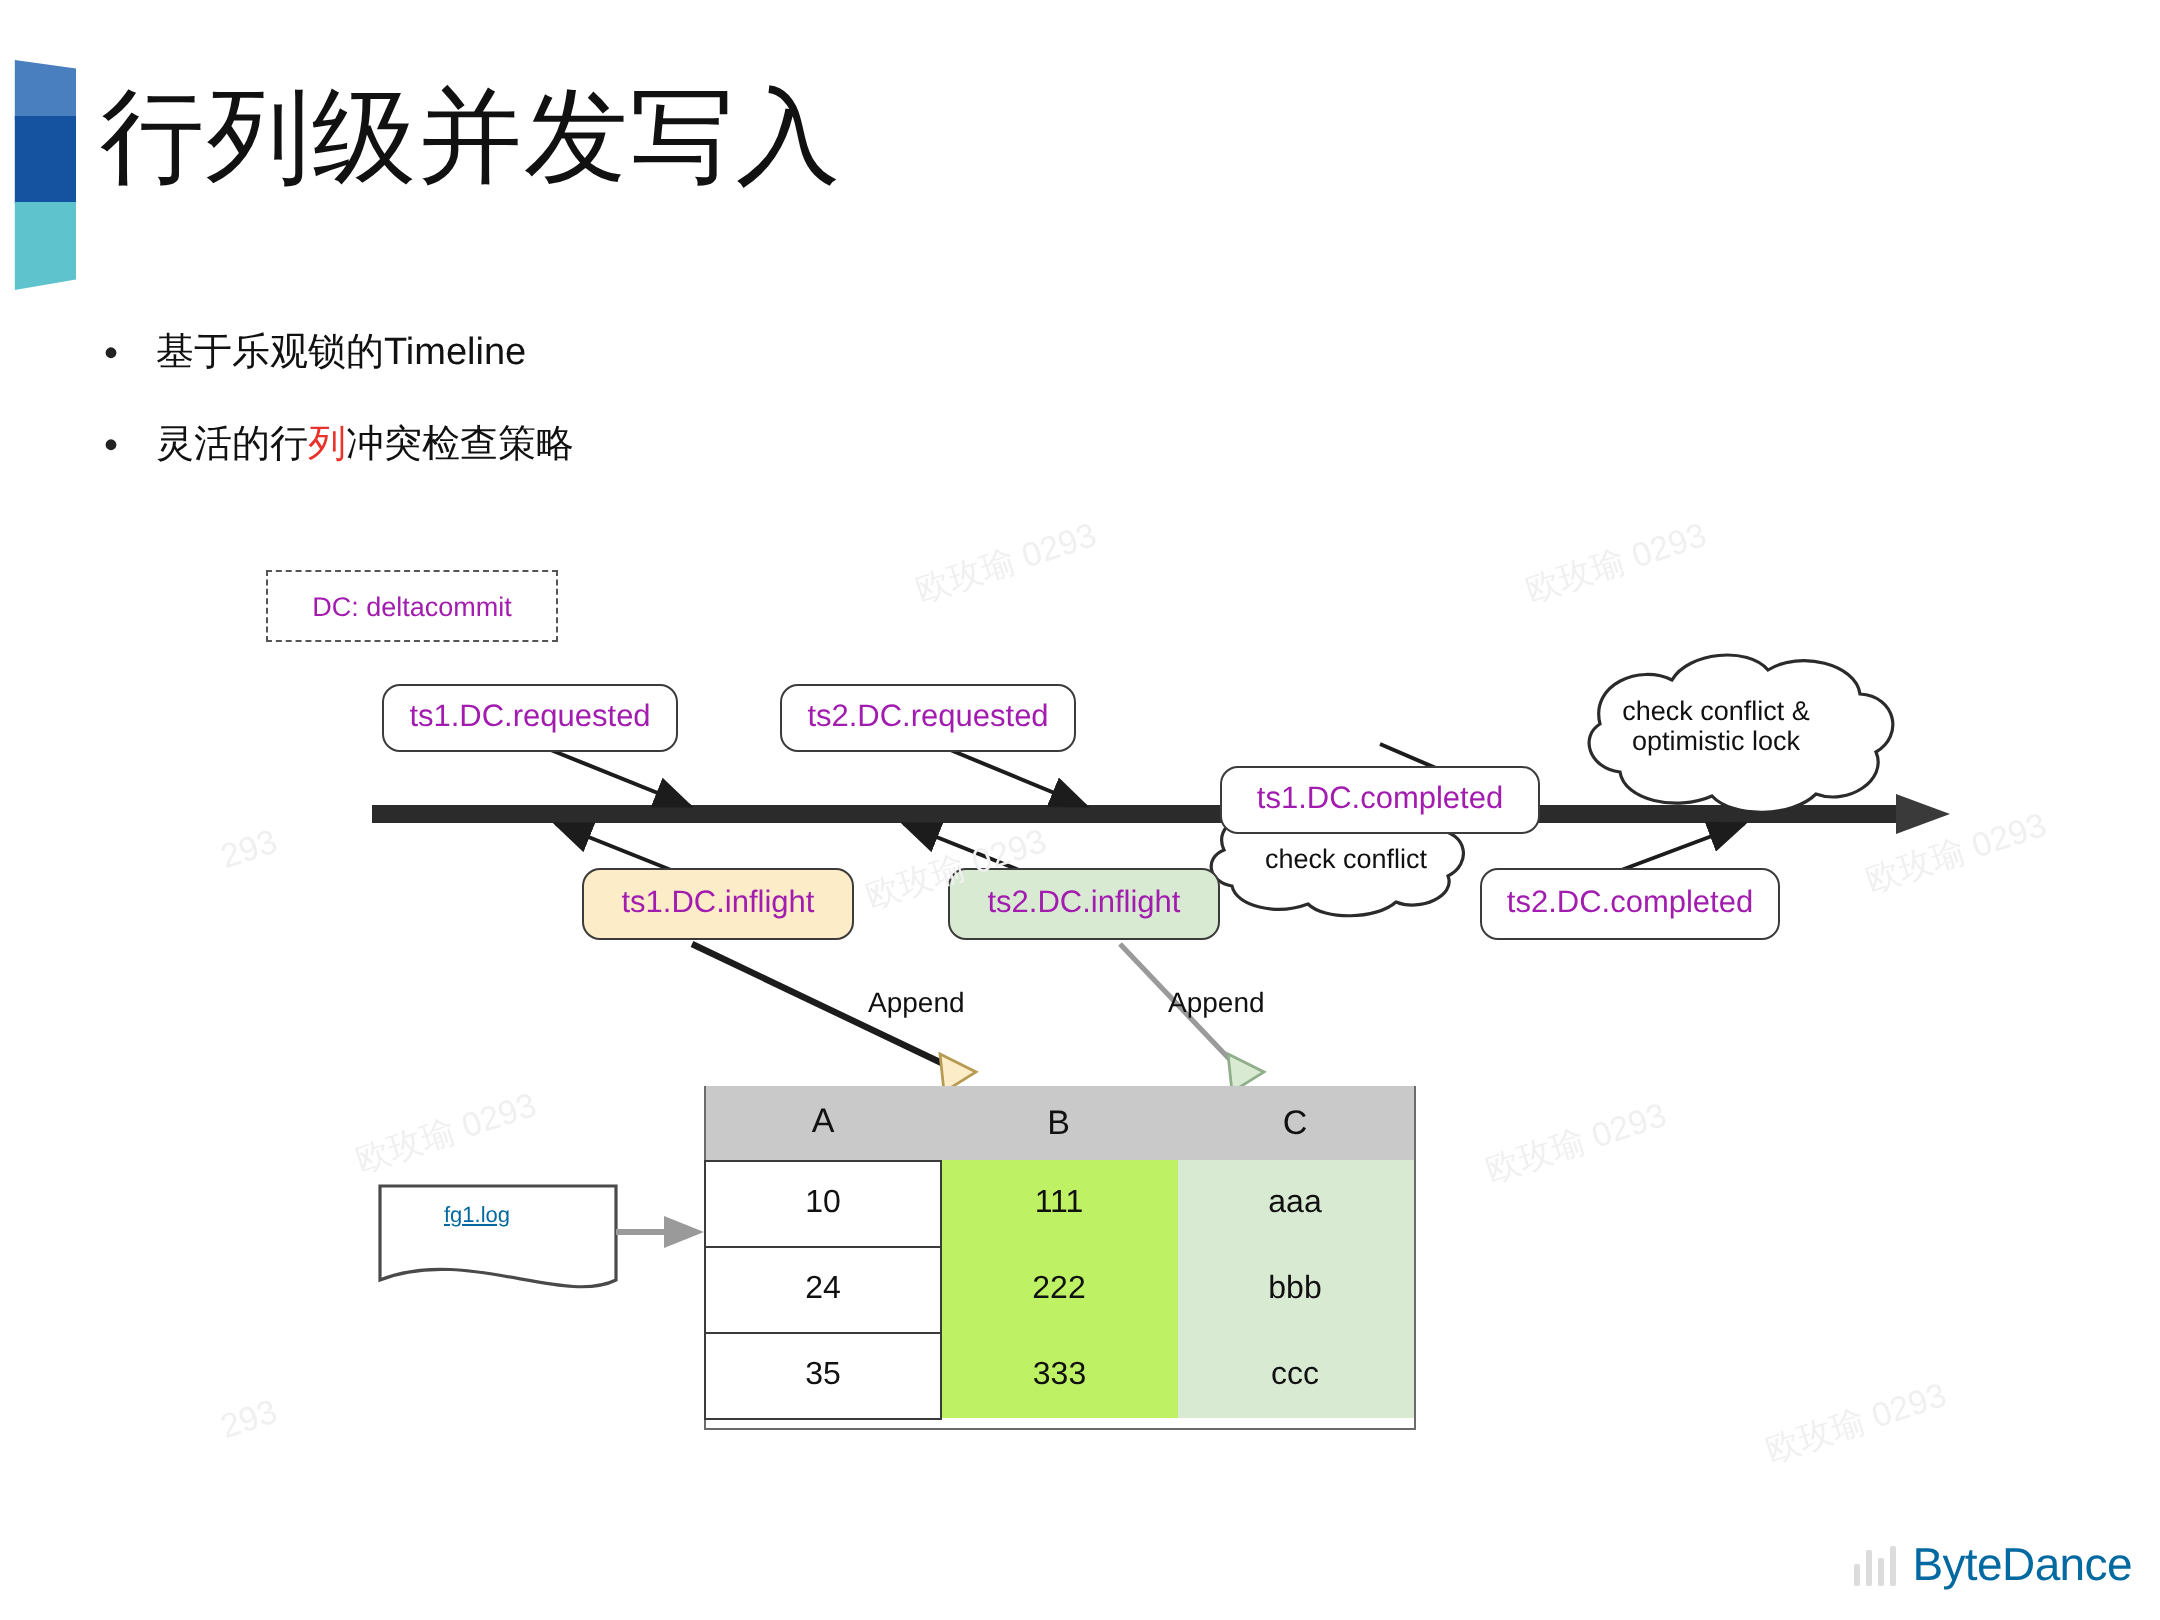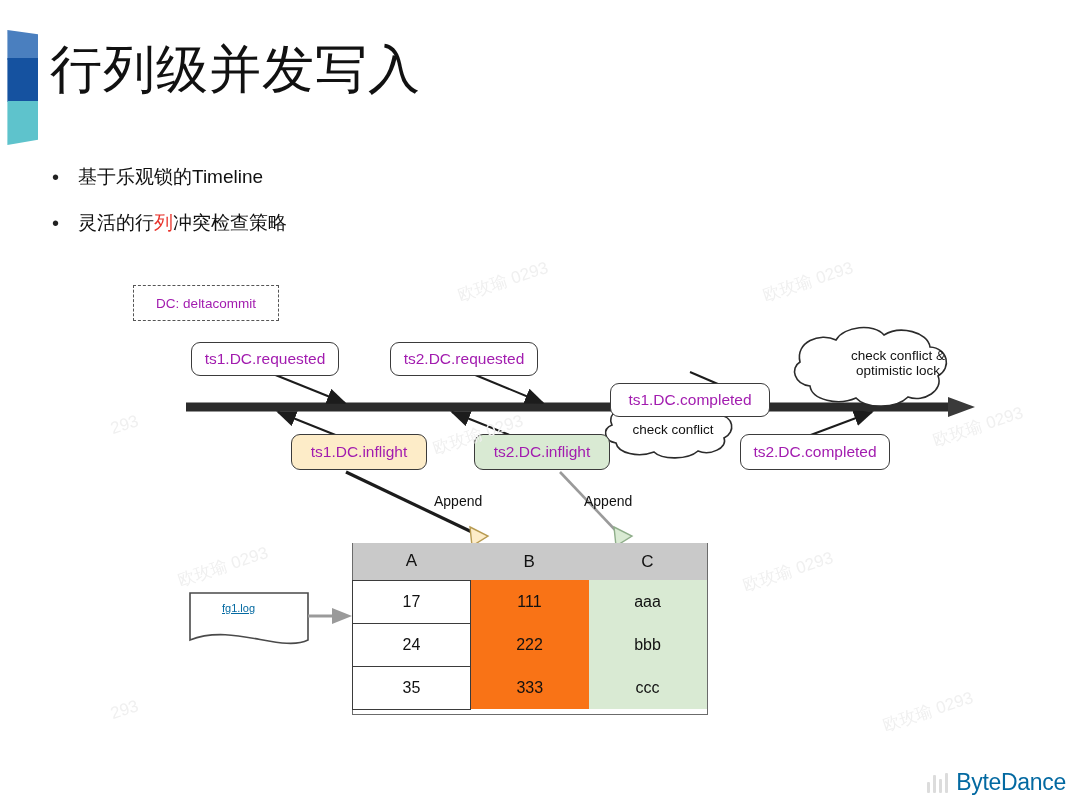--- a/index.html
+++ b/index.html
@@ -51,21 +51,21 @@
 
   
   .tbl{position:absolute;left:352px;top:543px;border-collapse:collapse;}
   .tbl td,.tbl th{
     box-sizing:border-box;width:118px;height:43px;text-align:center;
     font-size:16px;color:#111;font-weight:400;padding:0;
   }
   .tbl thead th{background:#c9c9c9;border:none;height:37px;font-size:17px;}
   .tbl thead{outline:none;}
   .col-a{background:#ffffff;border:1.6px solid #3b3b3b;}
-  .col-b{background:#f97316;border:none;margin-top:28px;}
+  .col-b{background:#bef264;border:none;margin-top:28px;}
   .col-c{background:#d9ead3;border:none;}
   .tblwrap{position:absolute;left:352px;top:543px;width:356px;height:172px;
            border:1.6px solid #6b6b6b;box-sizing:border-box;}
 
   .logtxt{position:absolute;font-size:11px;color:#0369a1;white-space:nowrap;text-decoration:underline;}
 
   
   .wm{
     position:absolute;color:#f0f0f0;font-size:17px;white-space:nowrap;
     transform:rotate(-18deg);transform-origin:left top;user-select:none;
@@ -176,21 +176,21 @@
     </div>
 
     <div class="nodebox green" style="left:474px;top:184px;width:136px;height:36px;">
       <span>ts2.DC.inflight</span>
     </div>
 
     <div class="nodebox" style="left:740px;top:184px;width:150px;height:36px;">
       <span>ts2.DC.completed</span>
     </div>
 
-    <div class="cloudtxt" style="left:824px;top:98px;width:148px;">
+    <div class="cloudtxt" style="left:784px;top:98px;width:148px;">
       <div>check conflict &amp;</div>
       <div>optimistic lock</div>
     </div>
 
     <div class="cloudtxt" style="left:608px;top:172px;width:130px;">
       <div>check conflict</div>
     </div>
 
     <div class="edgelabel" style="left:434px;top:243px;">Append</div>
     <div class="edgelabel" style="left:584px;top:243px;">Append</div>
@@ -202,21 +202,21 @@
   <table class="tbl">
     <thead>
       <tr>
         <th>A</th>
         <th>B</th>
         <th>C</th>
       </tr>
     </thead>
     <tbody>
       <tr>
-        <td class="col-a">17</td>
+        <td class="col-a">10</td>
         <td class="col-b">111</td>
         <td class="col-c">aaa</td>
       </tr>
       <tr>
         <td class="col-a">24</td>
         <td class="col-b">222</td>
         <td class="col-c">bbb</td>
       </tr>
       <tr>
         <td class="col-a">35</td>

